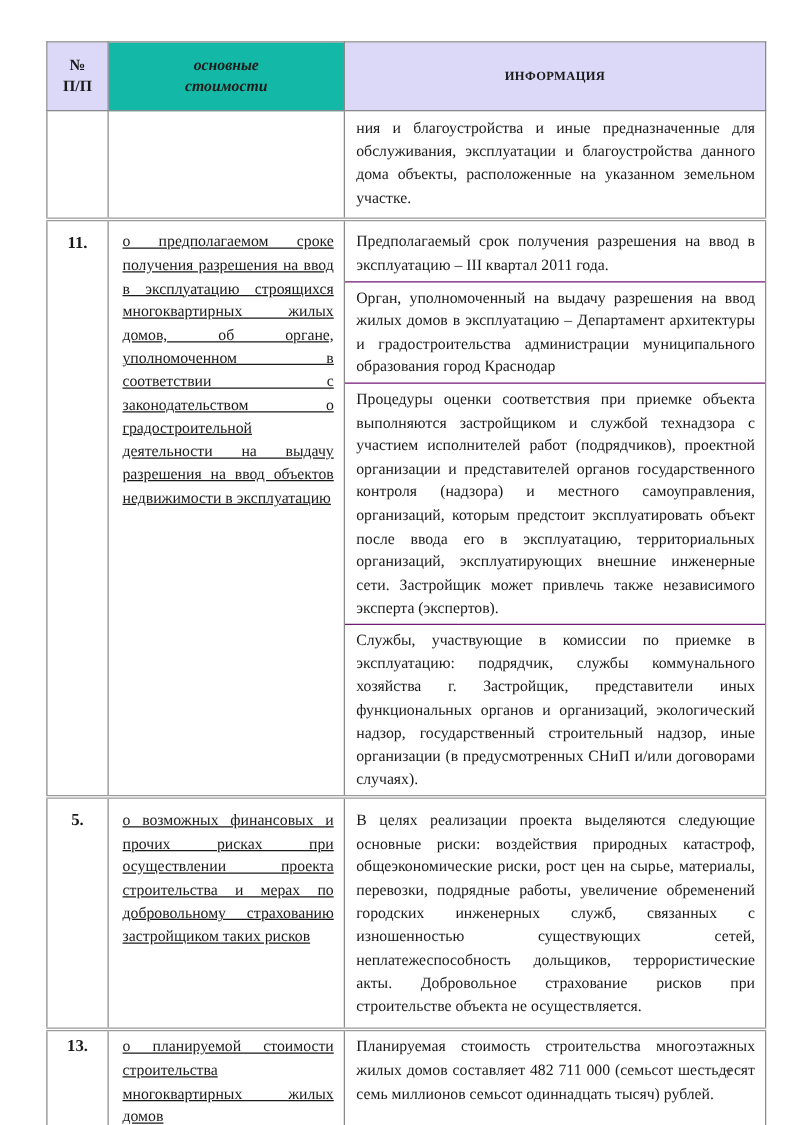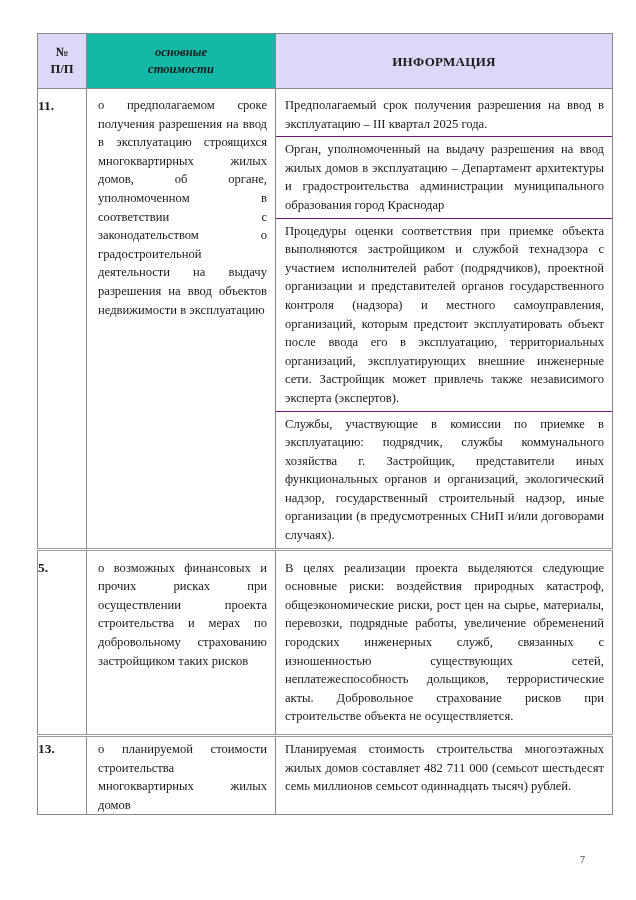--- a/index.html
+++ b/index.html
@@ -17,25 +17,25 @@
   .doc-table col.c3 { width:337px; }
   .doc-table td, .doc-table th {
     border-left:1.5px solid #8a8a8a; border-right:1.5px solid #8a8a8a;
     vertical-align:top; padding:0;
   }
   .doc-table th {
     background:#dcd9f8; border-top:1.5px solid #8a8a8a; border-bottom:1.5px solid #8a8a8a;
     font-weight:bold; text-align:center; vertical-align:middle; height:54px;
     font-size:12.6px; line-height:17px;
   }
-  .doc-table th.h-info { font-size:13px; letter-spacing:0.3px; }
+  .doc-table th.h-info { font-size:10px; letter-spacing:0.3px; }
   tr.row td { border-bottom:3px double #9a9a9a; }
   tr.row-last td { border-bottom:1.5px solid #8a8a8a; }
-  td.num { font-weight:bold; text-align:left; padding-top:8px; font-size:13.4px; }
-  td.topic { padding:6px 8px 0 11px; text-align:justify; text-align-last:left; }
+  td.num { font-weight:bold; text-align:center; padding-top:8px; font-size:13.4px; }
+  td.topic { padding:6px 8px 0 11px; text-align:justify; text-align-last:left;text-decoration:underline; }
   td.info { padding:0; }
   .para { padding:3px 8px 3px 9px; text-align:justify; text-align-last:left; }
   .para + .para { border-top:1px solid #701a75; }
   tr.cont td.info .para { padding-top:4px; padding-bottom:7px; }
   tr.cont td { height:70px; }
   tr.r11 td.topic, tr.r11 .para:first-child { padding-top:7px; }
   tr.r12 td.topic { padding-top:8px; }
   tr.r12 .para { padding-top:8px; padding-bottom:8px; }
   tr.r13 td.topic { padding-top:3px; }
   tr.r13 td.num { padding-top:3px; }
@@ -61,25 +61,32 @@
         <div>П/П</div>
       </th>
       <th style="background: #14b8a6; font-style: italic;">
         <div>основные</div>
         <div>стоимости</div>
       </th>
       <th class="h-info" style="background: rgb(220, 217, 248);">ИНФОРМАЦИЯ</th>
     </tr>
   </thead>
   <tbody>
+    <tr class="row cont">
+      <td class="num"></td>
+      <td class="topic"></td>
+      <td class="info">
+        <div class="para">ния и благоустройства и иные предназначенные для обслуживания, эксплуатации и благоустройства данного дома объекты, расположенные на указанном земельном участке.</div>
+      </td>
+    </tr>
     <tr class="row r11">
       <td class="num">11.</td>
       <td class="topic">о предполагаемом сроке получения разрешения на ввод в эксплуатацию строящихся многоквартирных жилых домов, об органе, уполномоченном в соответствии с законодательством о градостроительной деятельности на выдачу разрешения на ввод объектов недвижимости в эксплуатацию</td>
       <td class="info">
-        <div class="para">Предполагаемый срок получения разрешения на ввод в эксплуатацию – III квартал 2025 года.</div>
+        <div class="para">Предполагаемый срок получения разрешения на ввод в эксплуатацию – III квартал 2011 года.</div>
         <div class="para">Орган, уполномоченный на выдачу разрешения на ввод жилых домов в эксплуатацию – Департамент архитектуры и градостроительства администрации муниципального образования город Краснодар</div>
         <div class="para">Процедуры оценки соответствия при приемке объекта выполняются застройщиком и службой технадзора с участием исполнителей работ (подрядчиков), проектной организации и представителей органов государственного контроля (надзора) и местного самоуправления, организаций, которым предстоит эксплуатировать объект после ввода его в эксплуатацию, территориальных организаций, эксплуатирующих внешние инженерные сети. Застройщик может привлечь также независимого эксперта (экспертов).</div>
         <div class="para">Службы, участвующие в комиссии по приемке в эксплуатацию: подрядчик, службы коммунального хозяйства г. Застройщик, представители иных функциональных органов и организаций, экологический надзор, государственный строительный надзор, иные организации (в предусмотренных СНиП и/или договорами случаях).</div>
       </td>
     </tr>
     <tr class="row r12">
       <td class="num">5.</td>
       <td class="topic">о возможных финансовых и прочих рисках при осуществлении проекта строительства и мерах по добровольному страхованию застройщиком таких рисков</td>
       <td class="info">
         <div class="para">В целях реализации проекта выделяются следующие основные риски: воздействия природных катастроф, общеэкономические риски, рост цен на сырье, материалы, перевозки, подрядные работы, увеличение обременений городских инженерных служб, связанных с изношенностью существующих сетей, неплатежеспособность дольщиков, террористические акты. Добровольное страхование рисков при строительстве объекта не осуществляется.</div>

